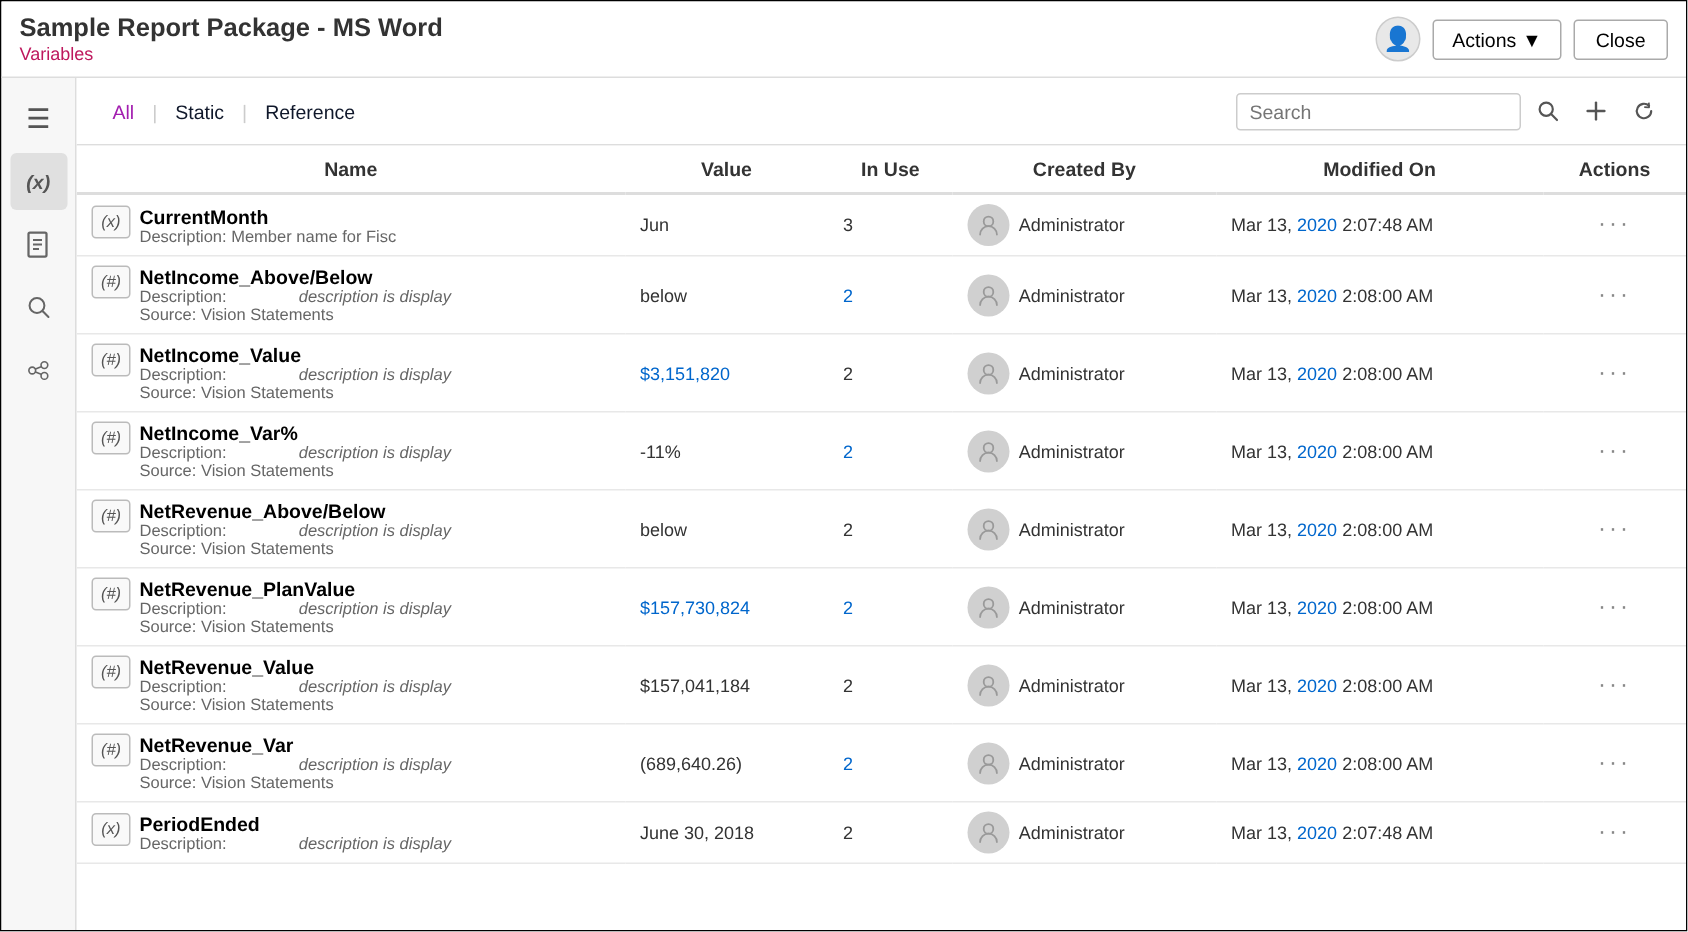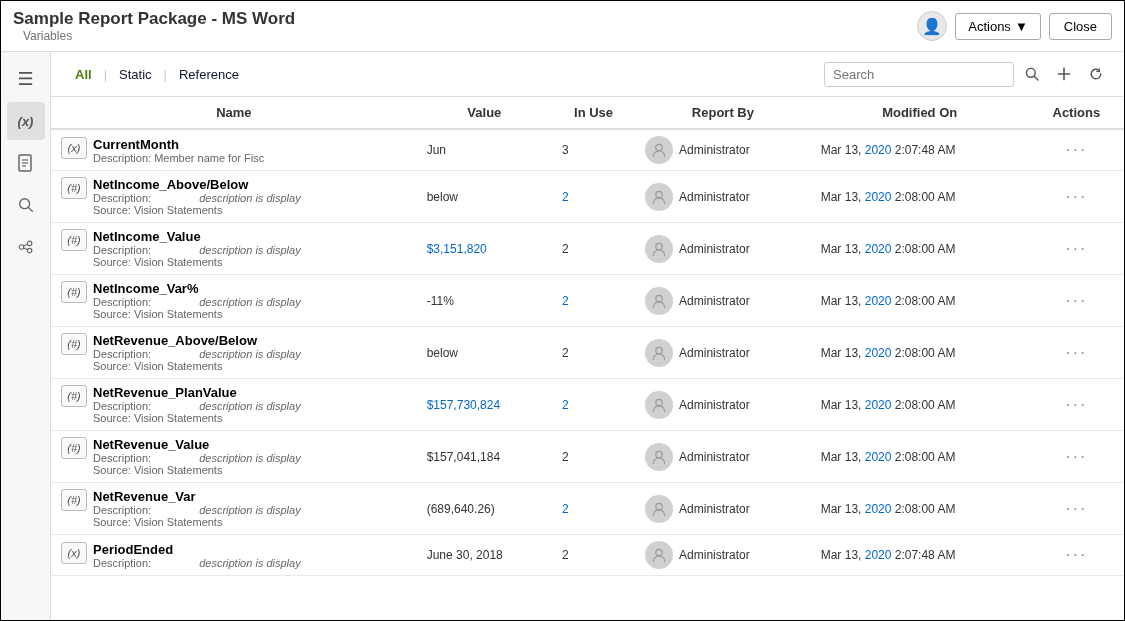--- a/index.html
+++ b/index.html
@@ -28,22 +28,21 @@
     .header-title-area {
       flex: 1;
     }
     .header-title {
       font-size: 17px;
       font-weight: bold;
       color: #333;
     }
     .header-subtitle {
       font-size: 12px;
-      color: #737373;
-      margin-left: 10px;
+      color: #be185d;
     }
     .header-actions {
       display: flex;
       align-items: center;
       gap: 8px;
     }
     .user-icon-btn {
       width: 30px;
       height: 30px;
       border-radius: 50%;
@@ -125,22 +124,22 @@
       flex: 1;
     }
     .filter-tab {
       padding: 3px 10px;
       font-size: 13px;
       cursor: pointer;
       color: #0f172a;
       text-decoration: none;
     }
     .filter-tab.active {
-      color: #4d7c0f;
-      font-weight: bold;
+      color: #a21caf;
+      font-weight: normal;
     }
     .filter-tab-sep {
       color: #ccc;
       margin: 0 2px;
     }
     .search-area {
       display: flex;
       align-items: center;
       gap: 4px;
     }
@@ -363,21 +362,21 @@
         </div>
       </div>
 
       <div class="table-container">
         <table>
           <thead>
             <tr>
               <th>Name</th>
               <th>Value</th>
               <th>In Use</th>
-              <th>Report By</th>
+              <th>Created By</th>
               <th>Modified On</th>
               <th>Actions</th>
             </tr>
           </thead>
           <tbody id="table-body">
           <tr>
                 <td style="min-width: 240px;">
                   <div class="var-name-cell">
                     <span class="var-icon">(x)</span>
                     <div class="var-info">

